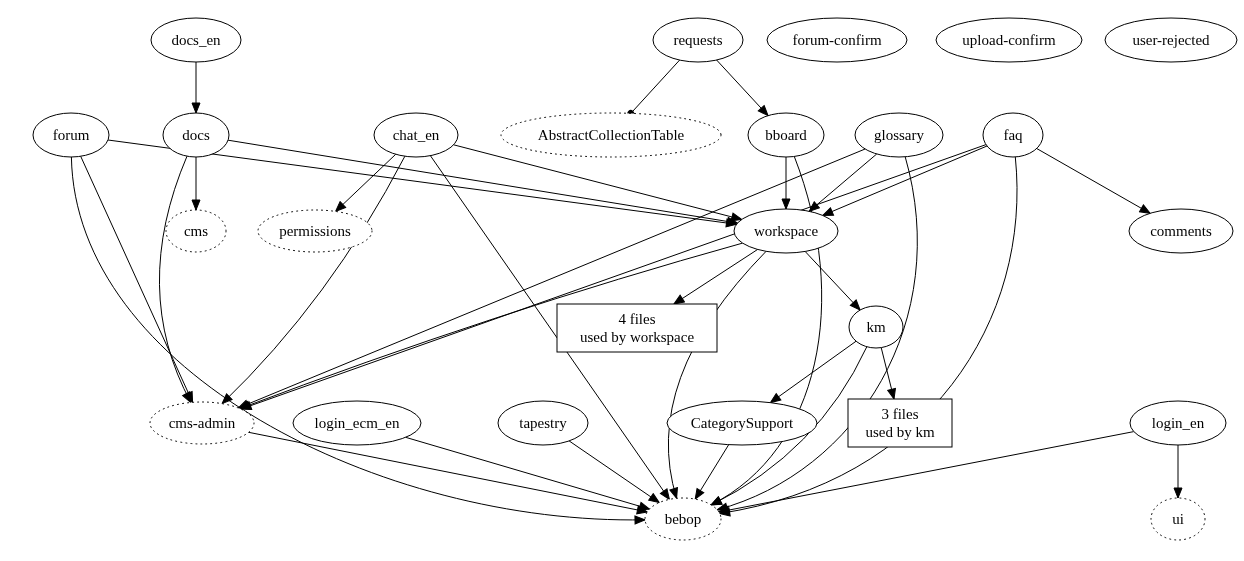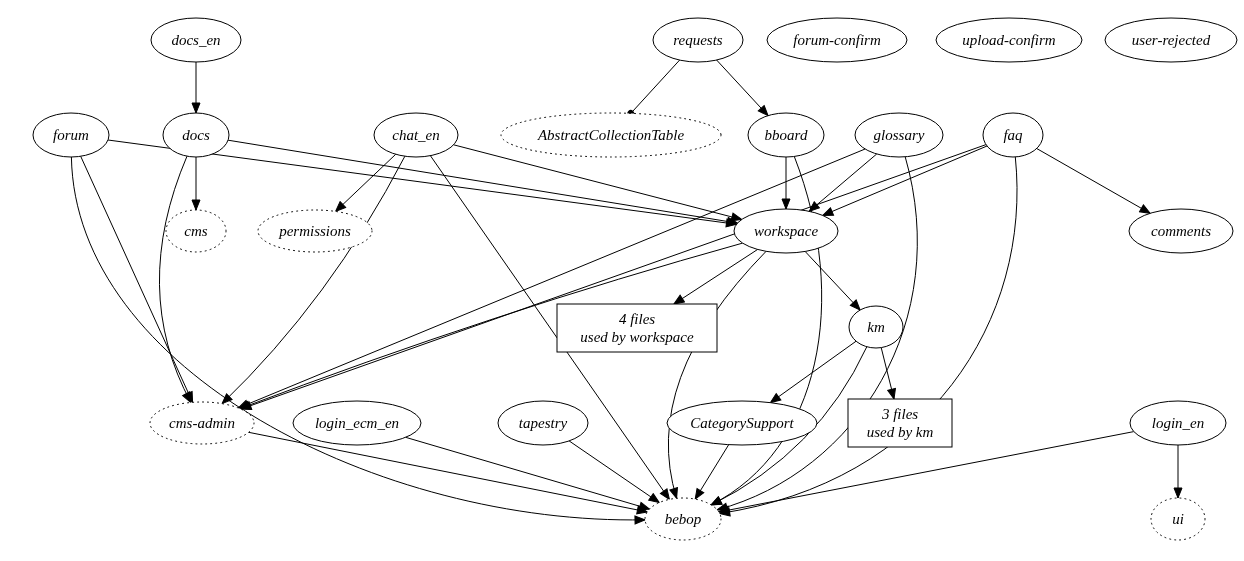--- a/index.html
+++ b/index.html
@@ -1,16 +1,16 @@
 <!DOCTYPE html>
 <html><head>
 <meta charset="utf-8">
 <style>
   html,body{margin:0;padding:0;background:#ffffff;}
-  .canvas{width:1244px;height:561px;background:#ffffff;position:relative;overflow:hidden;font-style:italic;}
+  .canvas{width:1244px;height:561px;background:#ffffff;position:relative;overflow:hidden;}
   svg{display:block;}
   text{font-family:"Liberation Serif","DejaVu Serif",serif;}
 </style>
 </head>
 <body>
 
 <div class="canvas">
   <svg id="graph" xmlns="http://www.w3.org/2000/svg" width="1244" height="561" viewBox="0 0 1244 561" style="background: rgb(255, 255, 255);">
       <defs>
         <marker id="arrow" markerWidth="12" markerHeight="10" refX="11" refY="5" orient="auto" markerUnits="userSpaceOnUse">

